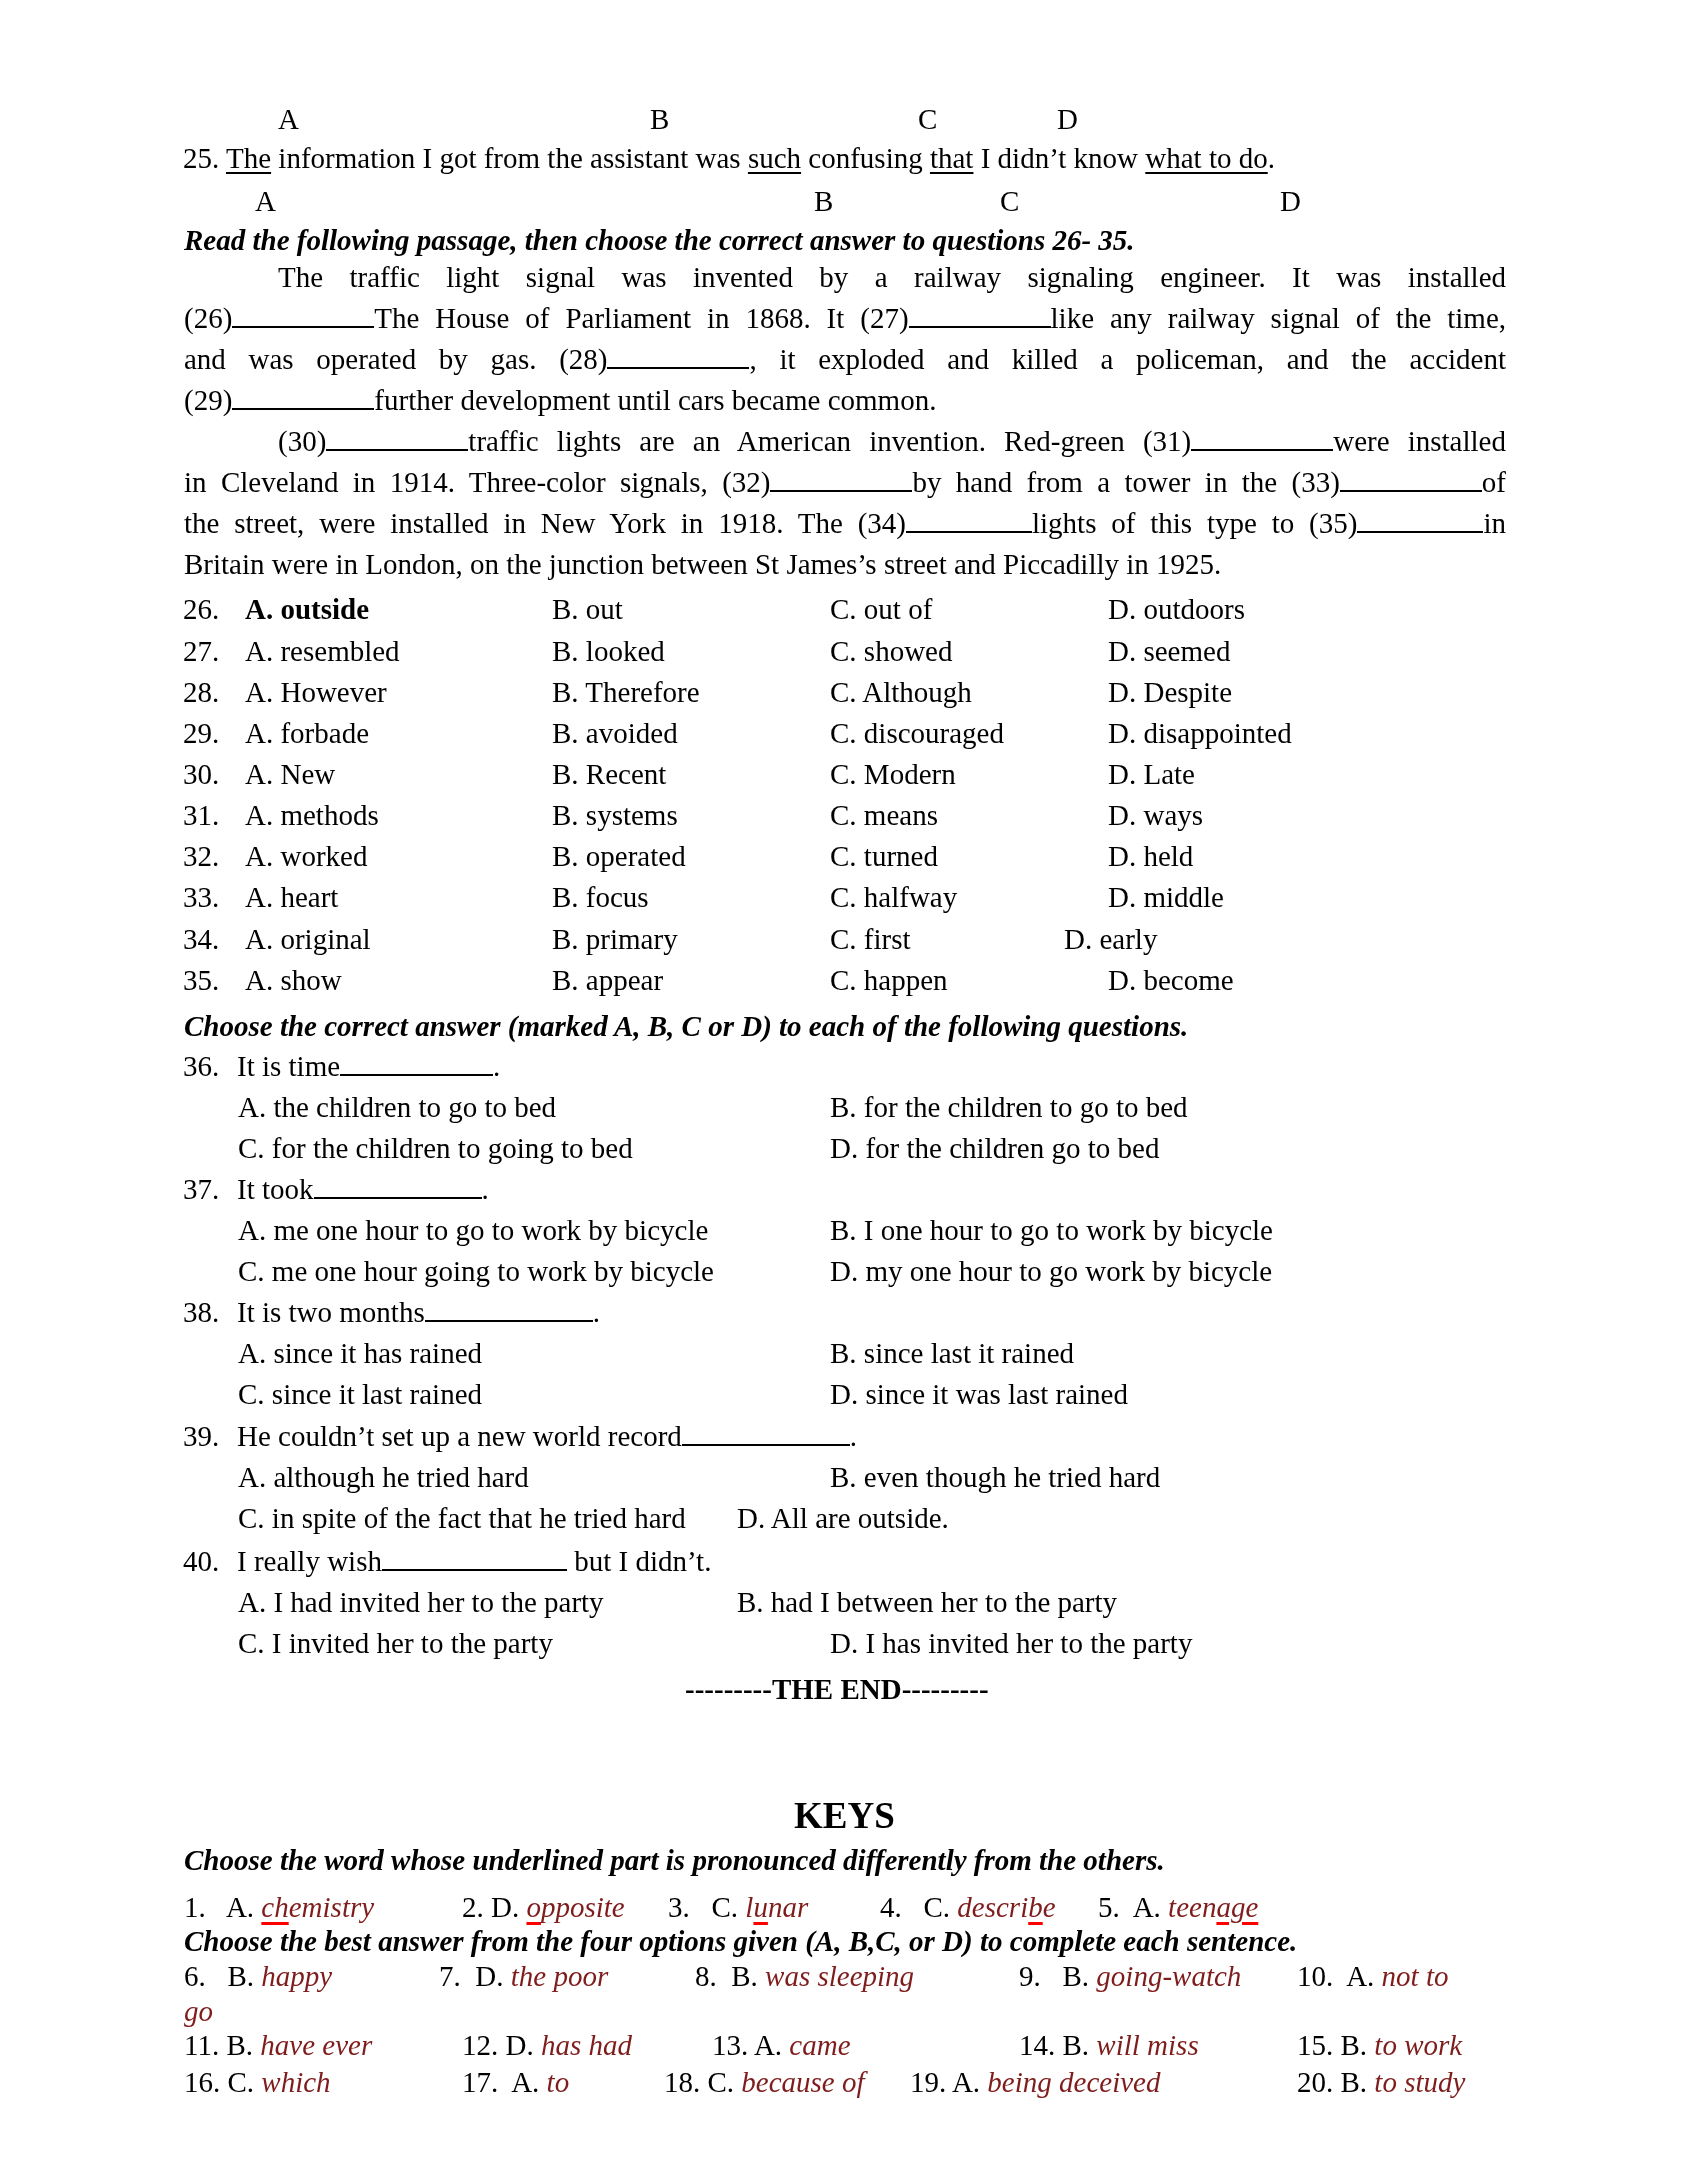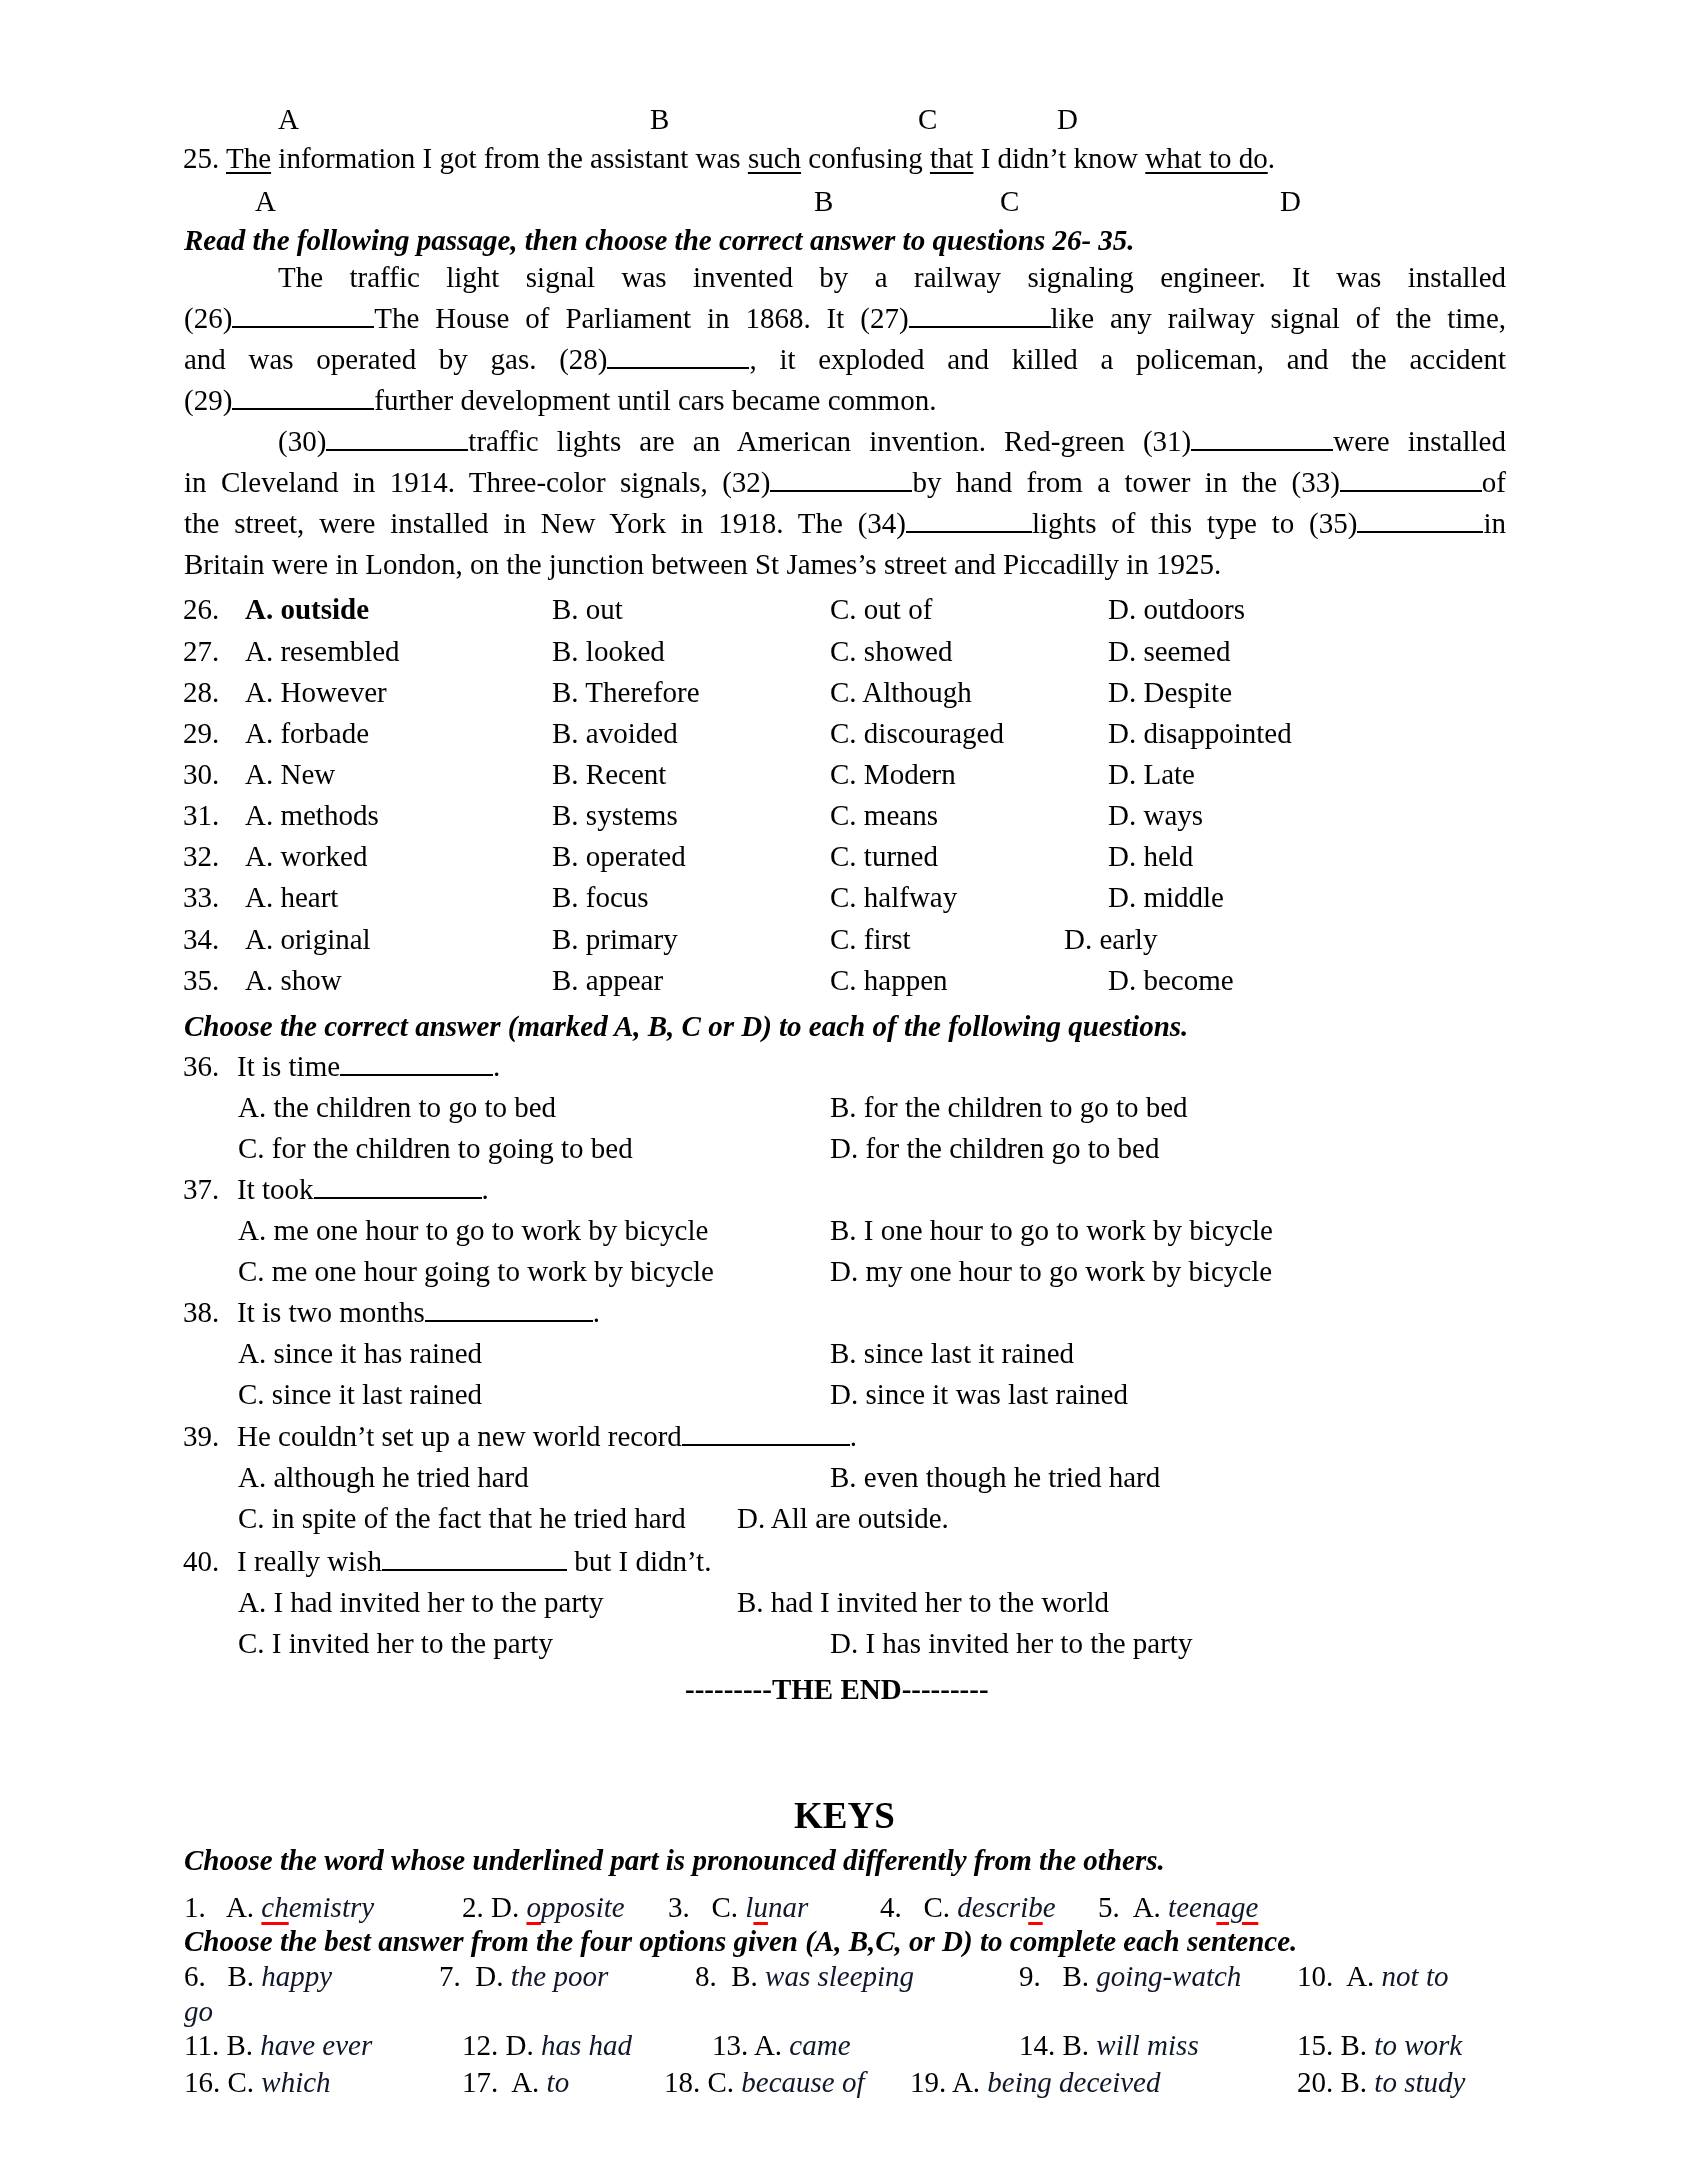--- a/index.html
+++ b/index.html
@@ -4,21 +4,21 @@
 <style>
   html, body { margin: 0; padding: 0; background: #ffffff; }
   body {
     width: 1687px; height: 2183px; position: relative; overflow: hidden;
     font-family: "Liberation Serif", "DejaVu Serif", serif;
     color: #000; font-size: 29px;
   }
   .abs { position: absolute; white-space: nowrap; line-height: 1; }
   .u { text-decoration: underline; text-decoration-thickness: 2px; text-underline-offset: 4px; }
   .bi { font-weight: bold; font-style: italic; }
-  .red { color: #0f172a; font-style: italic; }
+  .red { color: #7f1d1d; font-style: italic; }
   .ru { text-decoration: underline; text-decoration-color: #ff0000; text-decoration-thickness: 3.3px; text-underline-offset: 5.3px; }
   .para { position: absolute; left: 184px; width: 1322px; line-height: 41px; text-align: justify; }
   .para p { margin: 0; text-align-last: justify; }
   .para p.last { text-align-last: left; }
   .indent { text-indent: 94px; }
   .blank { display: inline-block; border-bottom: 2px solid #000; height: 20px; vertical-align: baseline; }
 </style>
 </head>
 <body>
 
@@ -125,21 +125,21 @@
     <div class="abs" style="left:830px;top:1380px;">D. since it was last rained</div>
     <div class="abs" style="left:183px;top:1422px;">39.</div>
     <div class="abs" style="left:237px;top:1422px;"><span>He couldn’t set up a new world record</span><span class="blank" style="width:168px;"></span><span>.</span></div>
     <div class="abs" style="left:238px;top:1463px;">A. although he tried hard</div>
     <div class="abs" style="left:830px;top:1463px;">B. even though he tried hard</div>
     <div class="abs" style="left:238px;top:1504px;">C. in spite of the fact that he tried hard</div>
     <div class="abs" style="left:737px;top:1504px;">D. All are outside.</div>
     <div class="abs" style="left:183px;top:1547px;">40.</div>
     <div class="abs" style="left:237px;top:1547px;"><span>I really wish</span><span class="blank" style="width:185px;"></span><span> but I didn’t.</span></div>
     <div class="abs" style="left:238px;top:1588px;">A. I had invited her to the party</div>
-    <div class="abs" style="left:737px;top:1588px;">B. had I invited her to the world</div>
+    <div class="abs" style="left:737px;top:1588px;">B. had I between her to the party</div>
     <div class="abs" style="left:238px;top:1629px;">C. I invited her to the party</div>
     <div class="abs" style="left:830px;top:1629px;">D. I has invited her to the party</div>
   </div>
 
 <div class="abs" style="left:685px;top:1675px;font-weight:bold;">---------THE END---------</div>
 
 <div class="abs" style="left:794px;top:1797px;font-size:37px;font-weight:bold;">KEYS</div>
 <div class="abs bi" style="left:184px;top:1846px;">Choose the word whose underlined part is pronounced differently from the others.</div>
 <div id="keys-pron">
     <div class="abs" style="left:184px;top:1893px;"><span style="white-space:pre;">1.   A.</span> <span class="red"></span><span class="red ru">ch</span><span class="red">emistry</span></div>

